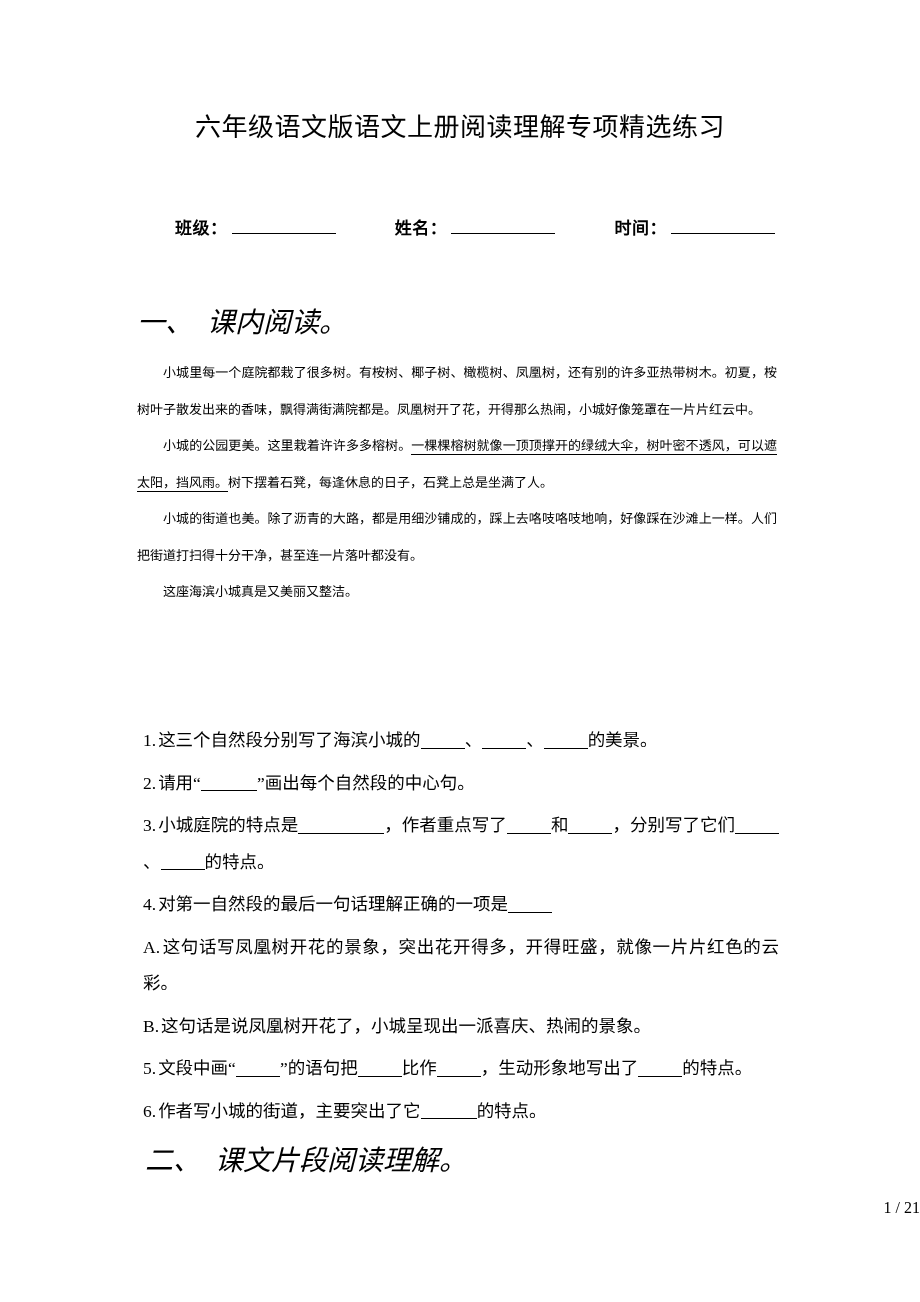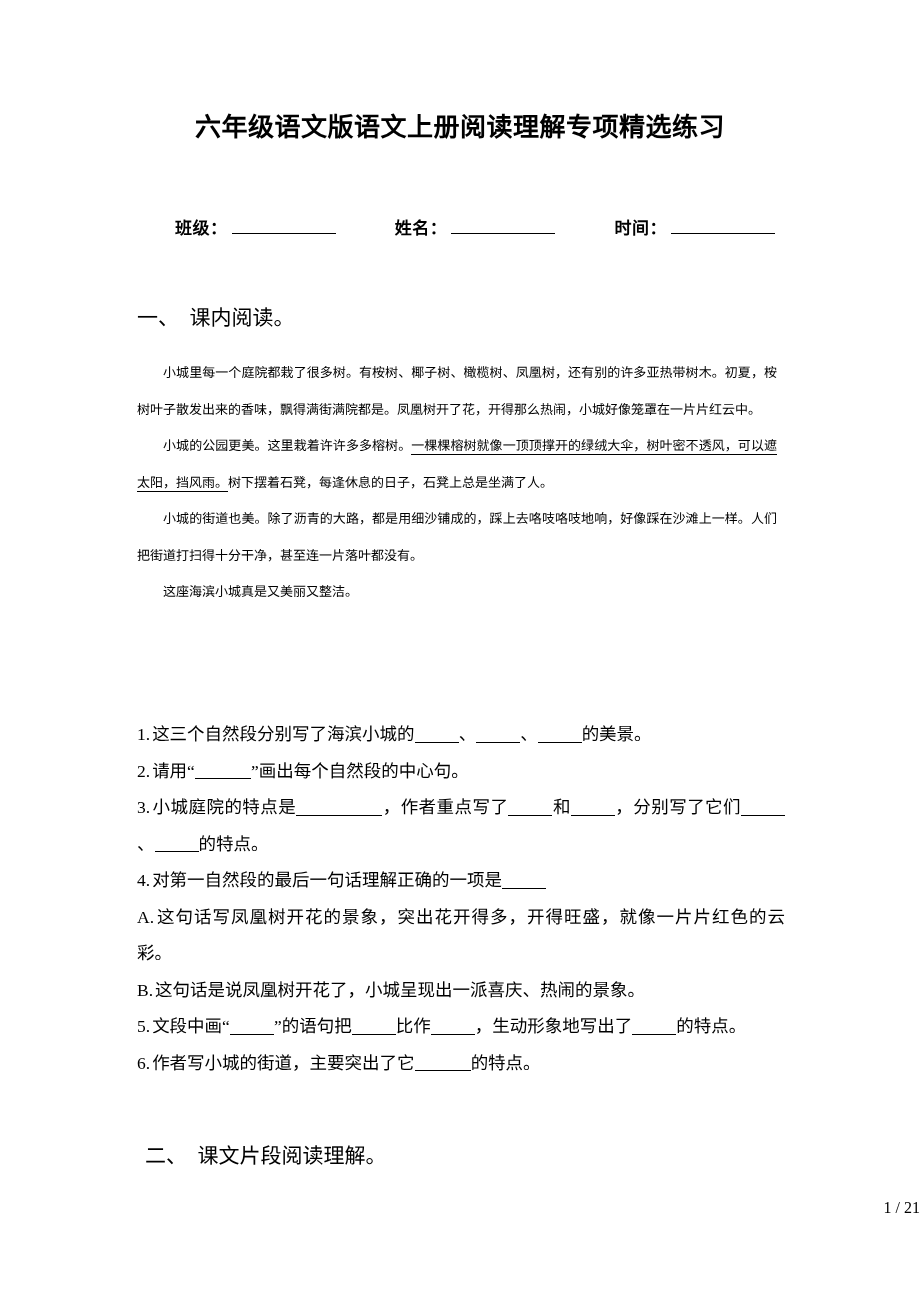--- a/index.html
+++ b/index.html
@@ -26,21 +26,21 @@
   }
 
   
   .doc-title {
     position: absolute;
     left: 0;
     right: 0;
     top: 112px;
     text-align: center;
     font-size: 26px;
-    font-weight: bold;
+    font-weight: normal;
     letter-spacing: 0.5px;
     line-height: 1.25;
   }
 
   
   .id-row {
     position: absolute;
     left: 175px;
     top: 214px;
     width: 600px;
@@ -63,23 +63,24 @@
   }
   .id-gap { flex: 1 1 auto; }
   .blank-w-class { width: 104px; }
   .blank-w-name  { width: 104px; }
   .blank-w-time  { width: 104px; }
 
   
   .section-head {
     position: absolute;
     left: 137px;
-    font-size: 21px;
+    font-size: 28px;
     line-height: 1.3;
     white-space: pre;
+    font-style: italic;
   }
   #sec1 { top: 305px; }
   #sec2 { top: 1143px; margin-left: 8px; }
 
   
   .body-block {
     position: absolute;
     left: 137px;
     width: 640px;
     font-size: 13px;
@@ -103,21 +104,21 @@
   
   #questions {
     position: absolute;
     left: 137px;
     width: 648px;
     top: 716px;
     font-size: 17.5px;
     line-height: 36.5px;
   }
   .q-line {
-    margin: 0;
+    margin: 6px;
     text-align: justify;
     text-justify: inter-ideograph;
   }
   .q-num {
     font-family: "Liberation Serif", "DejaVu Serif", serif;
     margin-right: 2px;
   }
 
   
   .bl {

